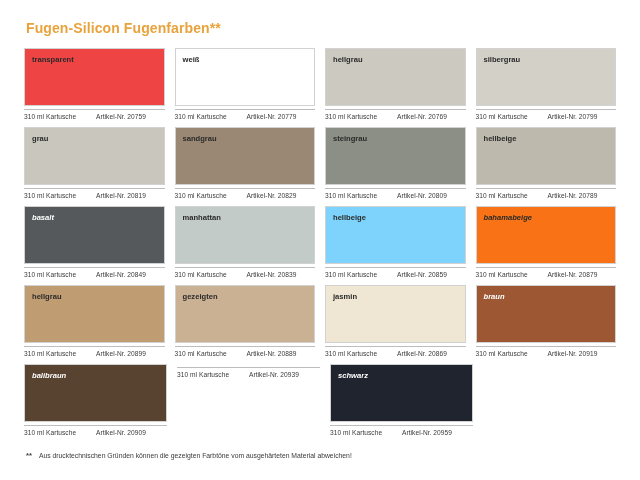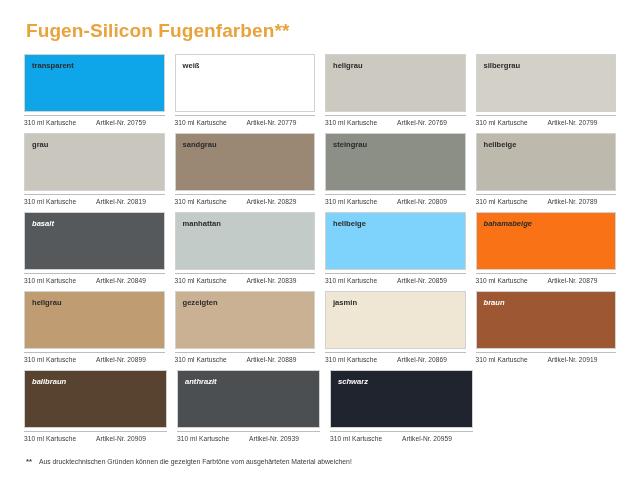--- a/index.html
+++ b/index.html
@@ -15,21 +15,21 @@
   }
   .page {
     position: relative;
     width: 640px;
     height: 480px;
     box-sizing: border-box;
     padding: 20px 24px 0 24px;
   }
   .title {
     color: #e8a33d;
-    font-size: 19px;
+    font-size: 14px;
     font-weight: bold;
     letter-spacing: 0.1px;
     margin: 0 0 12px 2px;
   }
   .grid {
     display: flex;
     flex-direction: column;
     gap: 0px;
   }
   .row {
@@ -91,21 +91,21 @@
   }
 </style>
 </head>
 <body>
 
 <div class="page">
   <h1 class="title">Fugen-Silicon Fugenfarben**</h1>
   <div class="grid">
       <div class="row">
         <div class="cell">
-          <div class="swatch" style="background: #0ea5e9; text-decoration: underline;">
+          <div class="swatch" style="background: #ef4444; text-decoration: underline;">
             <span class="name">transparent</span>
           </div>
           <div class="caption">
             <span class="vol">310 ml Kartusche</span>
             <span class="art">Artikel-Nr.  20759</span>
           </div>
         </div>
         <div class="cell">
           <div class="swatch" style="background: rgb(255, 255, 255);">
             <span class="name">weiß</span>
@@ -252,23 +252,20 @@
         <div class="cell">
           <div class="swatch dark" style="background: rgb(88, 67, 49);">
             <span class="name">balibraun</span>
           </div>
           <div class="caption">
             <span class="vol">310 ml Kartusche</span>
             <span class="art">Artikel-Nr.  20909</span>
           </div>
         </div>
         <div class="cell">
-          <div class="swatch dark" style="background: rgb(75, 79, 82);">
-            <span class="name">anthrazit</span>
-          </div>
           <div class="caption">
             <span class="vol">310 ml Kartusche</span>
             <span class="art">Artikel-Nr.  20939</span>
           </div>
         </div>
         <div class="cell">
           <div class="swatch dark" style="background: rgb(32, 36, 47);">
             <span class="name">schwarz</span>
           </div>
           <div class="caption">

